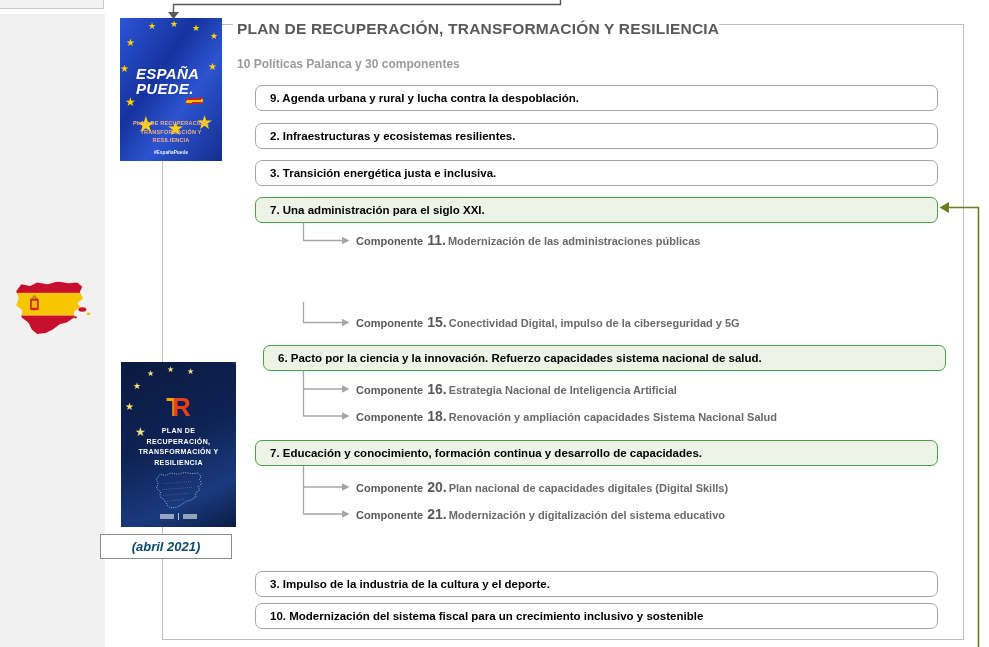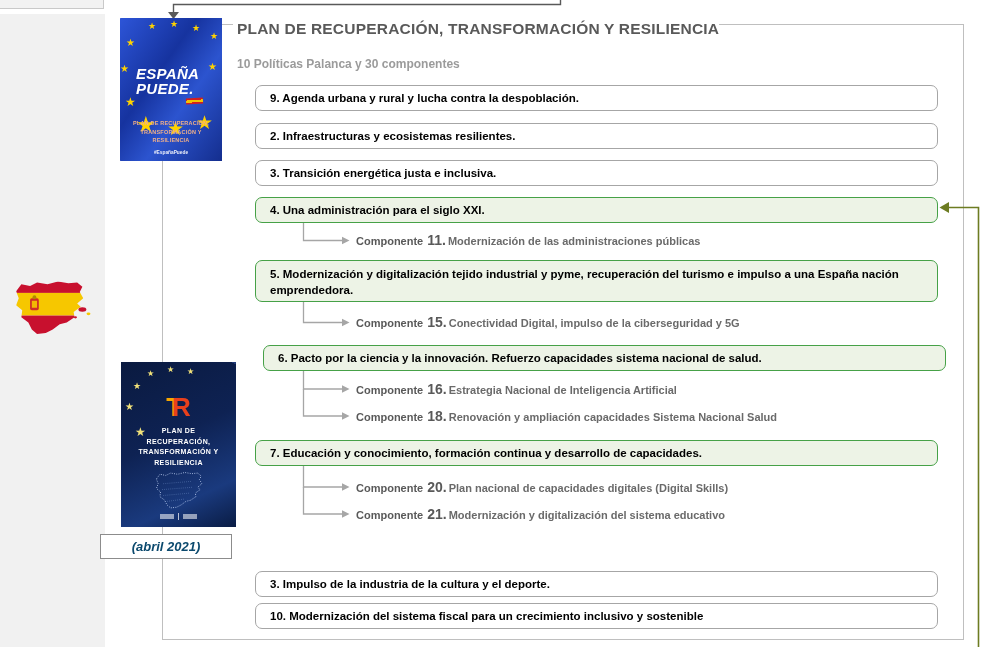--- a/index.html
+++ b/index.html
@@ -125,22 +125,21 @@
   </svg>
 
   <div class="title-block">
     <div class="title">PLAN DE RECUPERACIÓN, TRANSFORMACIÓN Y RESILIENCIA</div>
   </div>
   <div class="subtitle">10 Políticas Palanca y 30 componentes</div>
 
   <div class="policy" style="top:85px;">9. Agenda urbana y rural y lucha contra la despoblación.</div>
   <div class="policy" style="top:123px;">2. Infraestructuras y ecosistemas resilientes.</div>
   <div class="policy" style="top:160px;">3. Transición energética justa e inclusiva.</div>
-  <div class="policy green" style="top:197px;">4. Una administración para el siglo XXI.</div>
-  <div class="policy green tall" style="top:260px;">5. Modernización y digitalización tejido industrial y pyme, recuperación del turismo e impulso a una España nación emprendedora.</div>
+  <div class="policy green" style="top:197px;">7. Una administración para el siglo XXI.</div>
   <div class="policy green" style="top:345px;margin-left:8px;">6. Pacto por la ciencia y la innovación. Refuerzo capacidades sistema nacional de salud.</div>
   <div class="policy green" style="top:440px;">7. Educación y conocimiento, formación continua y desarrollo de capacidades.</div>
   <div class="policy" style="top:571px;">3. Impulso de la industria de la cultura y el deporte.</div>
   <div class="policy" style="top:603px;">10. Modernización del sistema fiscal para un crecimiento inclusivo y sostenible</div>
 
   <div class="component" style="top:231px;">
     <span class="c-label">Componente</span><span class="c-num">11.</span><span class="c-desc">Modernización de las administraciones públicas</span>
   </div>
   <div class="component" style="top:313px;">
     <span class="c-label">Componente</span><span class="c-num">15.</span><span class="c-desc">Conectividad Digital, impulso de la ciberseguridad y 5G</span>

